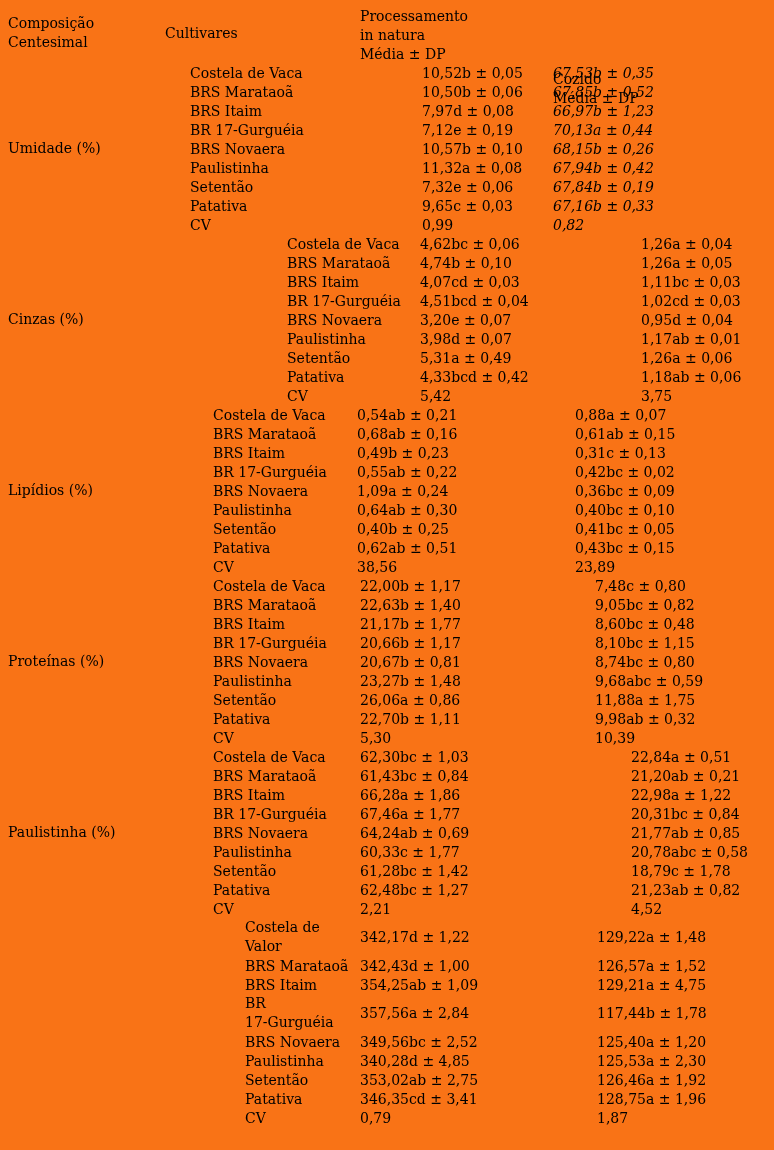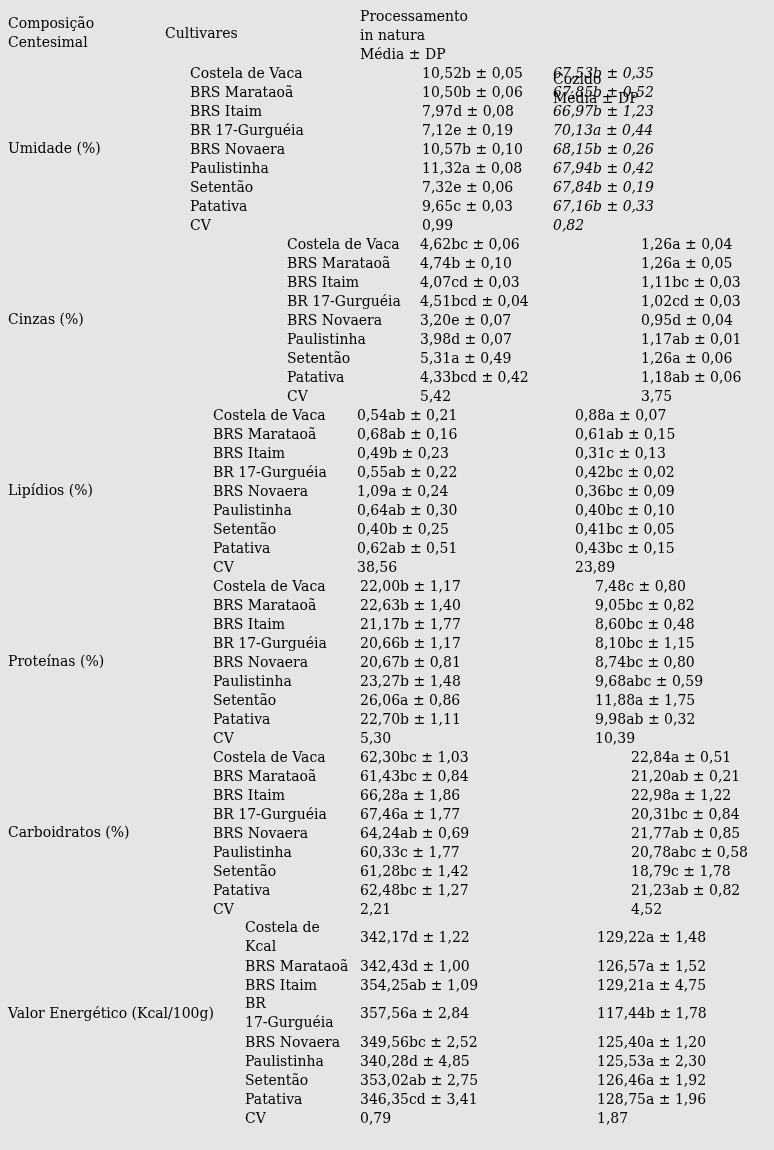--- a/index.html
+++ b/index.html
@@ -4,21 +4,21 @@
 <style>
   html, body {
     margin: 0;
     padding: 0;
     background: #ffffff;
   }
   .page {
     position: relative;
     width: 774px;
     height: 1150px;
-    background: #e5e5e5;
+    background: #f97316;
     color: #000000;
     font-family: "DejaVu Serif", "Liberation Serif", serif;
     font-size: 14px;
     line-height: 19px;
     overflow: hidden;
   }
   .header { position: relative; height: 63px; }
   .hcell  { position: absolute; white-space: pre-line; }
   .h-comp   { left: 8px;   top: 14px; }
   .h-cult   { left: 165px; top: 24px; }
@@ -263,21 +263,21 @@
           <span class="cell c-in-natura">22,70b ± 1,11</span>
           <span class="cell c-cozido">9,98ab ± 0,32</span>
         </div>
         <div class="row">
           <span class="cell c-cultivar">CV</span>
           <span class="cell c-in-natura">5,30</span>
           <span class="cell c-cozido">10,39</span>
         </div>
       </div>
       <div class="section sec-carboidratos">
-        <div class="sec-label">Carboidratos (%)</div>
+        <div class="sec-label">Paulistinha (%)</div>
         <div class="row">
           <span class="cell c-cultivar">Costela de Vaca</span>
           <span class="cell c-in-natura">62,30bc ± 1,03</span>
           <span class="cell c-cozido">22,84a ± 0,51</span>
         </div>
         <div class="row">
           <span class="cell c-cultivar">BRS Marataoã</span>
           <span class="cell c-in-natura">61,43bc ± 0,84</span>
           <span class="cell c-cozido">21,20ab ± 0,21</span>
         </div>
@@ -311,24 +311,23 @@
           <span class="cell c-in-natura">62,48bc ± 1,27</span>
           <span class="cell c-cozido">21,23ab ± 0,82</span>
         </div>
         <div class="row">
           <span class="cell c-cultivar">CV</span>
           <span class="cell c-in-natura">2,21</span>
           <span class="cell c-cozido">4,52</span>
         </div>
       </div>
       <div class="section sec-valor-energetico">
-        <div class="sec-label">Valor Energético (Kcal/100g)</div>
         <div class="row tall">
           <span class="cell c-cultivar">Costela de
-Kcal</span>
+Valor</span>
           <span class="cell c-in-natura">342,17d ± 1,22</span>
           <span class="cell c-cozido">129,22a ± 1,48</span>
         </div>
         <div class="row">
           <span class="cell c-cultivar">BRS Marataoã</span>
           <span class="cell c-in-natura">342,43d ± 1,00</span>
           <span class="cell c-cozido">126,57a ± 1,52</span>
         </div>
         <div class="row">
           <span class="cell c-cultivar">BRS Itaim</span>

